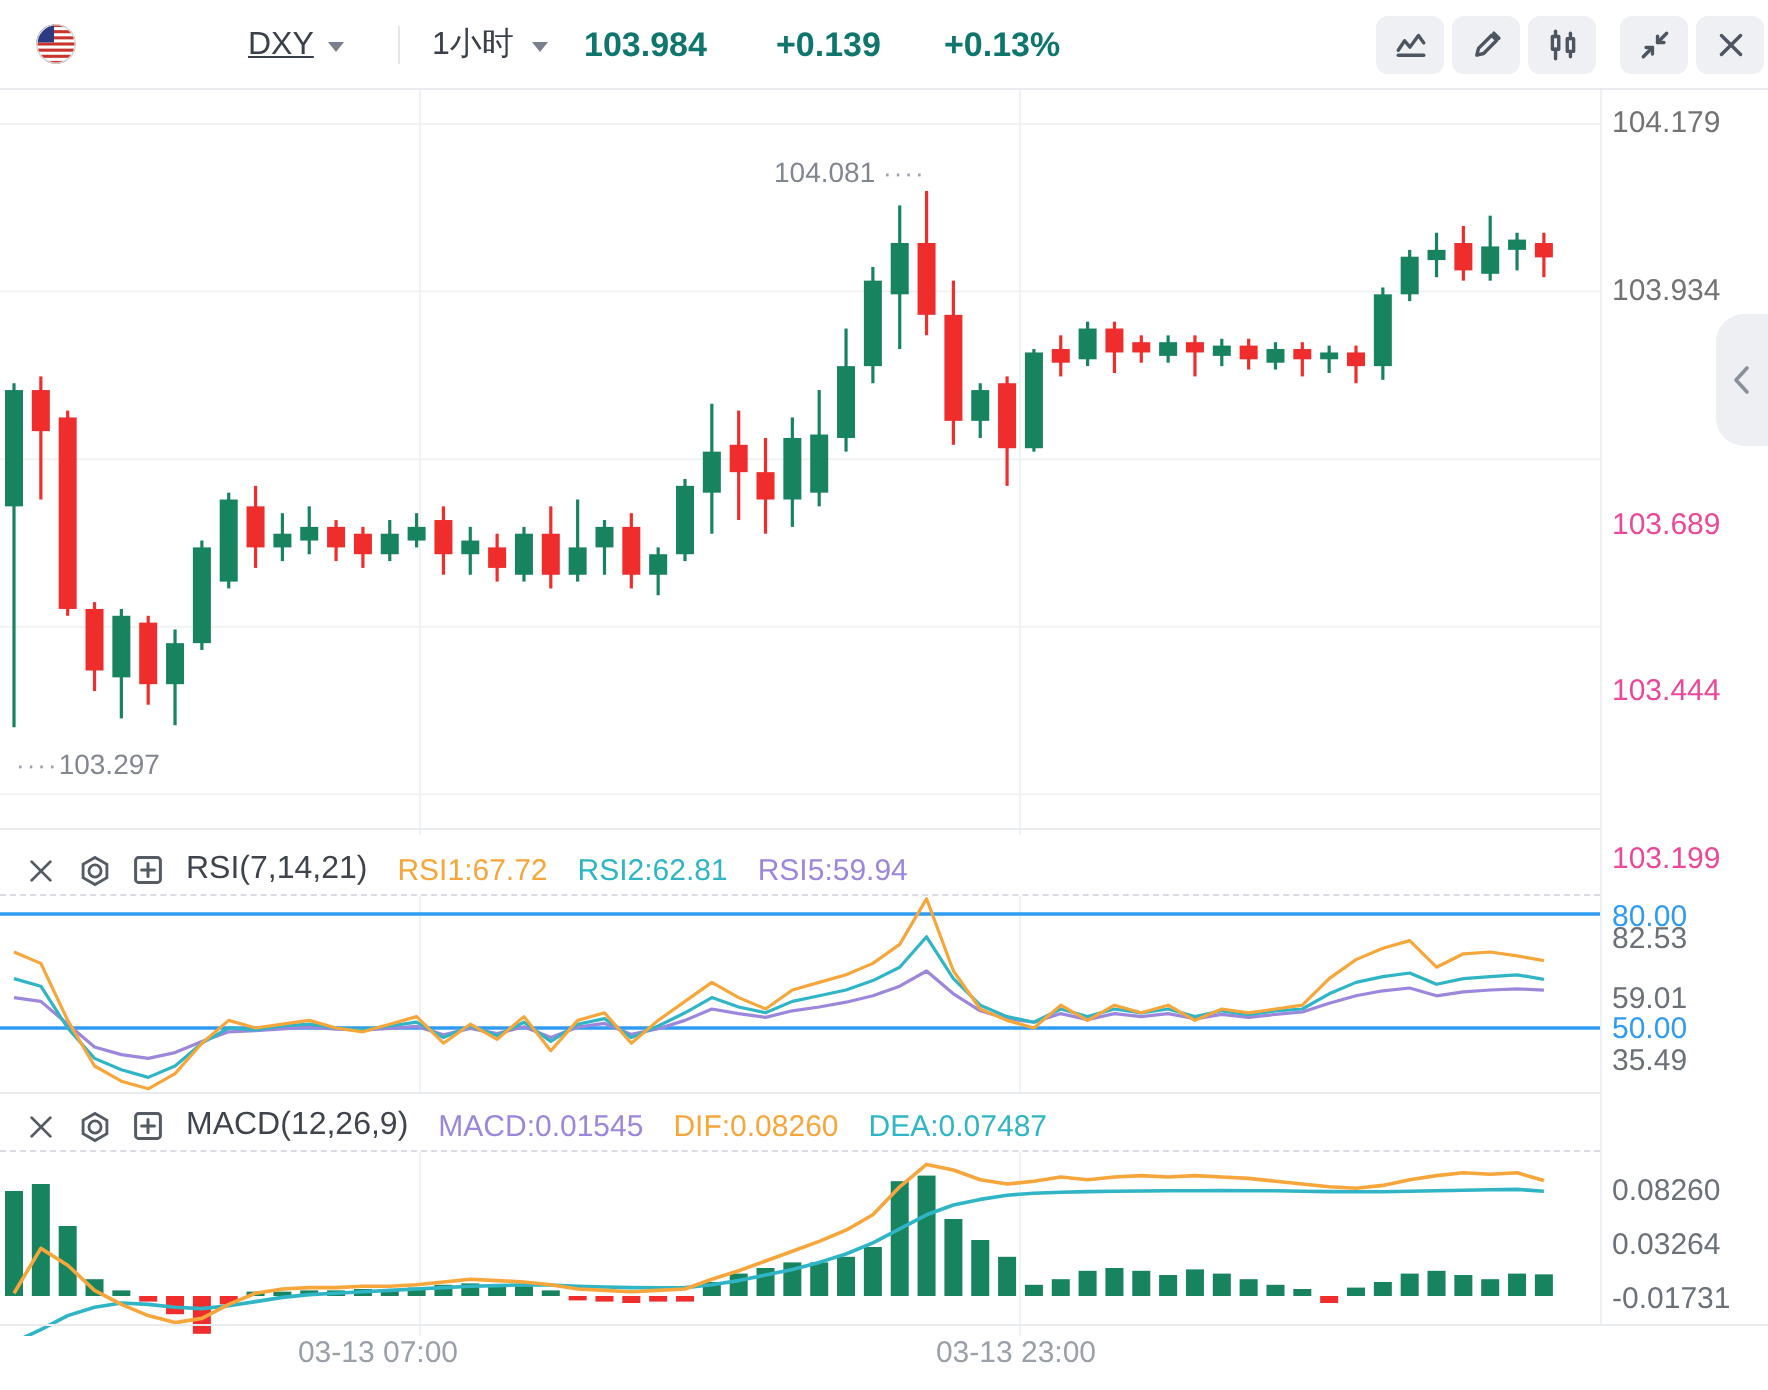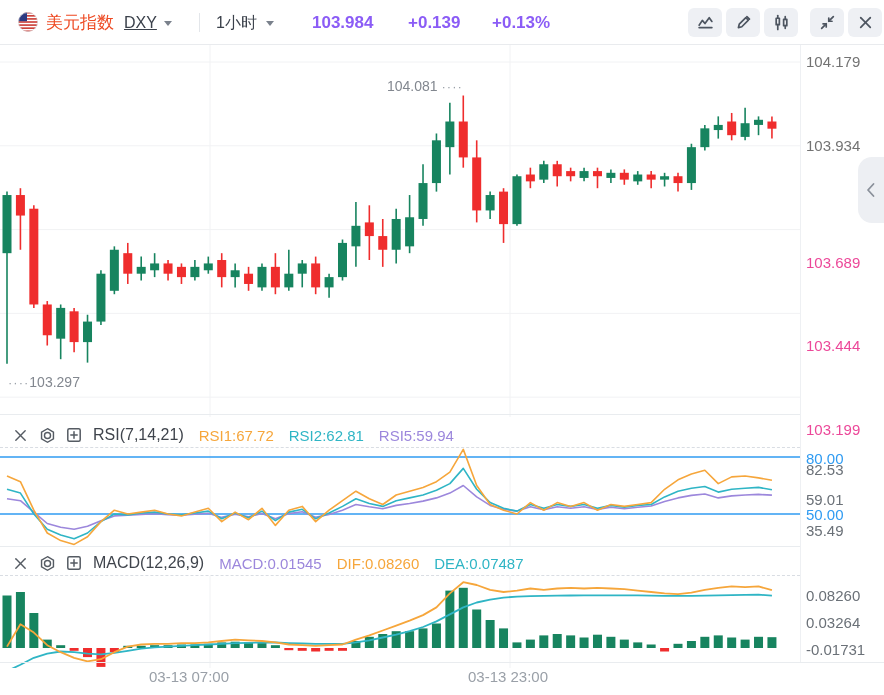--- a/index.html
+++ b/index.html
@@ -8,21 +8,21 @@
        font-family:"Liberation Sans","DejaVu Sans",sans-serif;-webkit-font-smoothing:antialiased;}
 
   
   .topbar{position:absolute;left:0;top:0;width:884px;height:45px;background:#fff;border-bottom:1px solid #e9ebee;}
   .flag{position:absolute;left:18px;top:12px;width:20px;height:20px;border-radius:50%;overflow:hidden;}
   .inst-name{position:absolute;left:46px;top:0;height:45px;line-height:45px;font-size:17px;color:#ee4a23;font-weight:500;}
   .symbol{position:absolute;left:124px;top:0;height:45px;line-height:45px;font-size:16px;color:#3b414b;text-decoration:underline;}
   .caret{width:0;height:0;border-left:4px solid transparent;border-right:4px solid transparent;border-top:5px solid #7a818c;position:absolute;top:21px;}
   .vdiv{position:absolute;left:199px;top:13px;width:1px;height:19px;background:#e3e6ea;}
   .tf{position:absolute;left:216px;top:0;height:45px;line-height:45px;font-size:16px;color:#3b414b;}
-  .quote{position:absolute;top:0;height:32px;line-height:45px;font-size:17px;font-weight:700;color:#8b5cf6;margin-left:20px;}
+  .quote{position:absolute;top:0;height:32px;line-height:45px;font-size:17px;font-weight:700;color:#0f766e;}
   .tb-btn{position:absolute;top:8px;width:34px;height:29px;border-radius:6px;background:#eef0f4;display:flex;align-items:center;justify-content:center;cursor:pointer;}
   .tb-btn svg{stroke:#4d5560;fill:none;stroke-width:1.6;stroke-linecap:round;stroke-linejoin:round;}
 
   
   .hline{position:absolute;left:0;height:0;border-top:1px solid #e9ecef;}
   .dashline{position:absolute;left:0;height:0;border-top:1px dashed #d9dde3;}
   .axis-border{position:absolute;left:800px;top:45px;width:1px;height:617px;background:#eef0f3;}
 
   
   .plabel{position:absolute;left:806px;width:78px;height:20px;line-height:20px;font-size:15px;}
@@ -72,21 +72,20 @@
               <rect y="9.23" width="20" height="1.54"></rect>
             <rect y="12.31" width="20" height="1.54"></rect>
               <rect y="15.38" width="20" height="1.54"></rect>
             <rect y="18.46" width="20" height="1.54"></rect>
           </g>
           <rect width="9" height="9.2" fill="#2c3a82"></rect>
         </g>
         <circle cx="10" cy="10" r="9.6" fill="none" stroke="#d8dade" stroke-width="0.8"></circle>
       </svg>
     </div>
-    <span class="inst-name">美元指数</span>
     <span class="symbol">DXY</span>
     <span class="caret" style="left:164px"></span>
     <span class="vdiv"></span>
     <span class="tf">1小时</span>
     <span class="caret" style="left:266px"></span>
     <span class="quote" style="left:292px">103.984</span>
     <span class="quote" style="left:388px">+0.139</span>
     <span class="quote" style="left:472px">+0.13%</span>
 
     <div class="tb-btn" style="left:688px">

